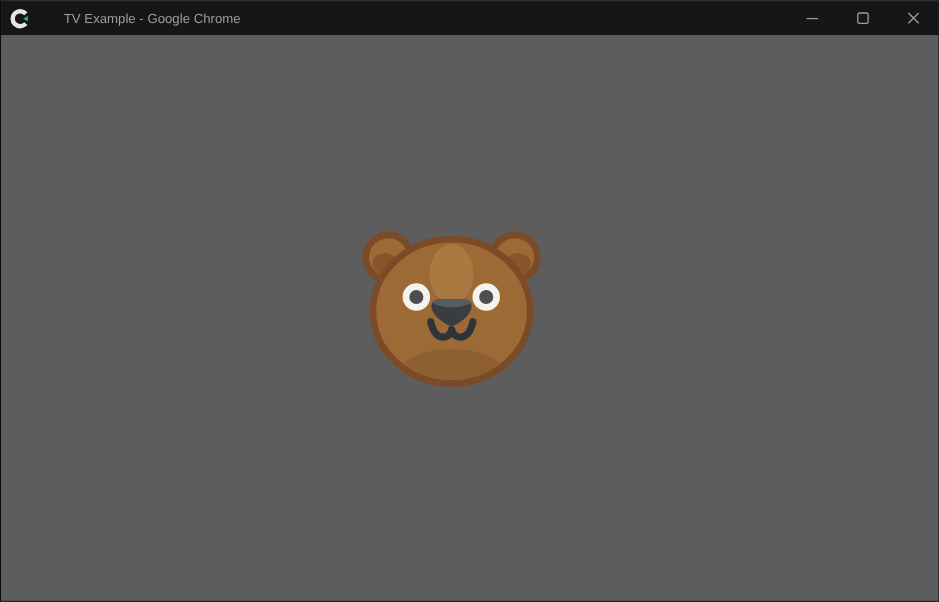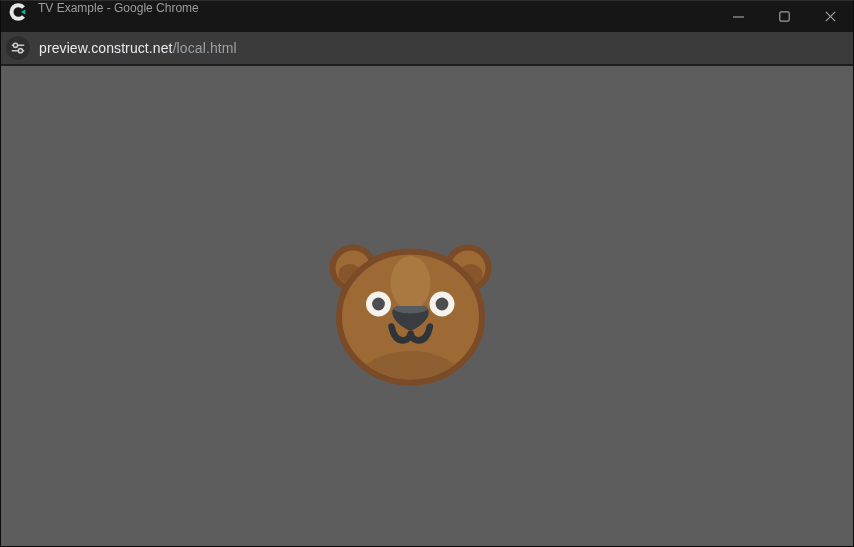--- a/index.html
+++ b/index.html
@@ -1,21 +1,21 @@
 <!DOCTYPE html>
 <html style="--titlebar-bg: #161616; --titlebar-text: #9d9d9d; --control-icon: #9d9d9d; --addressbar-bg: #3b3b3b; --addressbar-icon-bg: #2e2e2e; --tune-icon: #c6c9c7; --url-primary: #e8eaed; --url-secondary: #9aa0a6; --viewport-bg: #5d5d5d; --logo-c: #e4e6e5; --logo-accent: #23b1a5; --bear-outline: #7b4a27; --bear-base: #9d6935; --bear-ear-inner: #87552a; --bear-forehead: #a97941; --bear-chin: #8d5f31; --bear-eye-white: #f6f3ef; --bear-pupil: #4e4e50; --bear-nose: #393d41; --bear-nose-highlight: #575c60; --bear-mouth: #2f343a;"><head>
 <meta charset="utf-8">
 <style>
   html,body{margin:0;padding:0;width:854px;height:547px;overflow:hidden;
     font-family:"Liberation Sans",sans-serif;background:#303030;}
   .window{box-sizing:border-box;width:854px;height:547px;display:flex;flex-direction:column;
     border:1px solid #0b0b0b;border-top:1px solid #2e2e2e;background:var(--viewport-bg,#5d5d5d);}
   
   .titlebar{height:31px;flex:0 0 31px;background:var(--titlebar-bg,#161616);
-    display:flex;align-items:flex-start;user-select:none;}
+    display:flex;align-items:center;user-select:none;gap:20px;}
   .app-icon{width:22px;height:22px;margin-left:7px;display:flex;align-items:center;justify-content:center;}
   .title{margin-left:8px;font-size:12px;color:var(--titlebar-text,#9d9d9d);flex:1 1 auto;
     white-space:nowrap;overflow:hidden;}
   .controls{display:flex;height:31px;}
   .ctrl-btn{width:46px;height:31px;border:none;background:transparent;margin:0;padding:0;
     display:flex;align-items:center;justify-content:center;cursor:default;}
   .ctrl-btn svg{display:block;}
   .ctrl-stroke{stroke:var(--control-icon,#9d9d9d);stroke-width:1.2;fill:none;}
   
   .addressbar{height:32px;flex:0 0 32px;background:var(--addressbar-bg,#3b3b3b);
@@ -71,31 +71,20 @@
       </button>
       <button class="ctrl-btn">
         <svg width="11" height="11" viewBox="0 0 11 11">
           <line class="ctrl-stroke" x1="0.8" y1="0.8" x2="10.2" y2="10.2"></line>
           <line class="ctrl-stroke" x1="10.2" y1="0.8" x2="0.8" y2="10.2"></line>
         </svg>
       </button>
     </div>
   </div>
 
-  <div class="addressbar">
-    <button class="site-btn">
-      <svg width="18" height="18" viewBox="0 0 18 18">
-        <line class="tune-line" x1="3.4" y1="6.3" x2="14.6" y2="6.3"></line>
-        <circle class="tune-knob" cx="6.5" cy="6.3" r="2.1"></circle>
-        <line class="tune-line" x1="3.4" y1="11.7" x2="14.6" y2="11.7"></line>
-        <circle class="tune-knob" cx="11.5" cy="11.7" r="2.1"></circle>
-      </svg>
-    </button>
-    <span class="url"><span class="url-primary">preview.construct.net</span><span class="url-secondary">/local.html</span></span>
-  </div>
 
   <div class="viewport">
     <svg class="bear" viewBox="328 240 164 148">
       <defs>
         <clipPath id="headClip">
             <ellipse cx="409.5" cy="316" rx="68.5" ry="62.5"></ellipse>
           </clipPath>
         <clipPath id="noseClip">
           <path d="M 399 305 L 420 305 C 425.5 305 428.5 308.5 427.6 313
                    C 426.3 319.5 418.5 325.5 413.4 328.2

